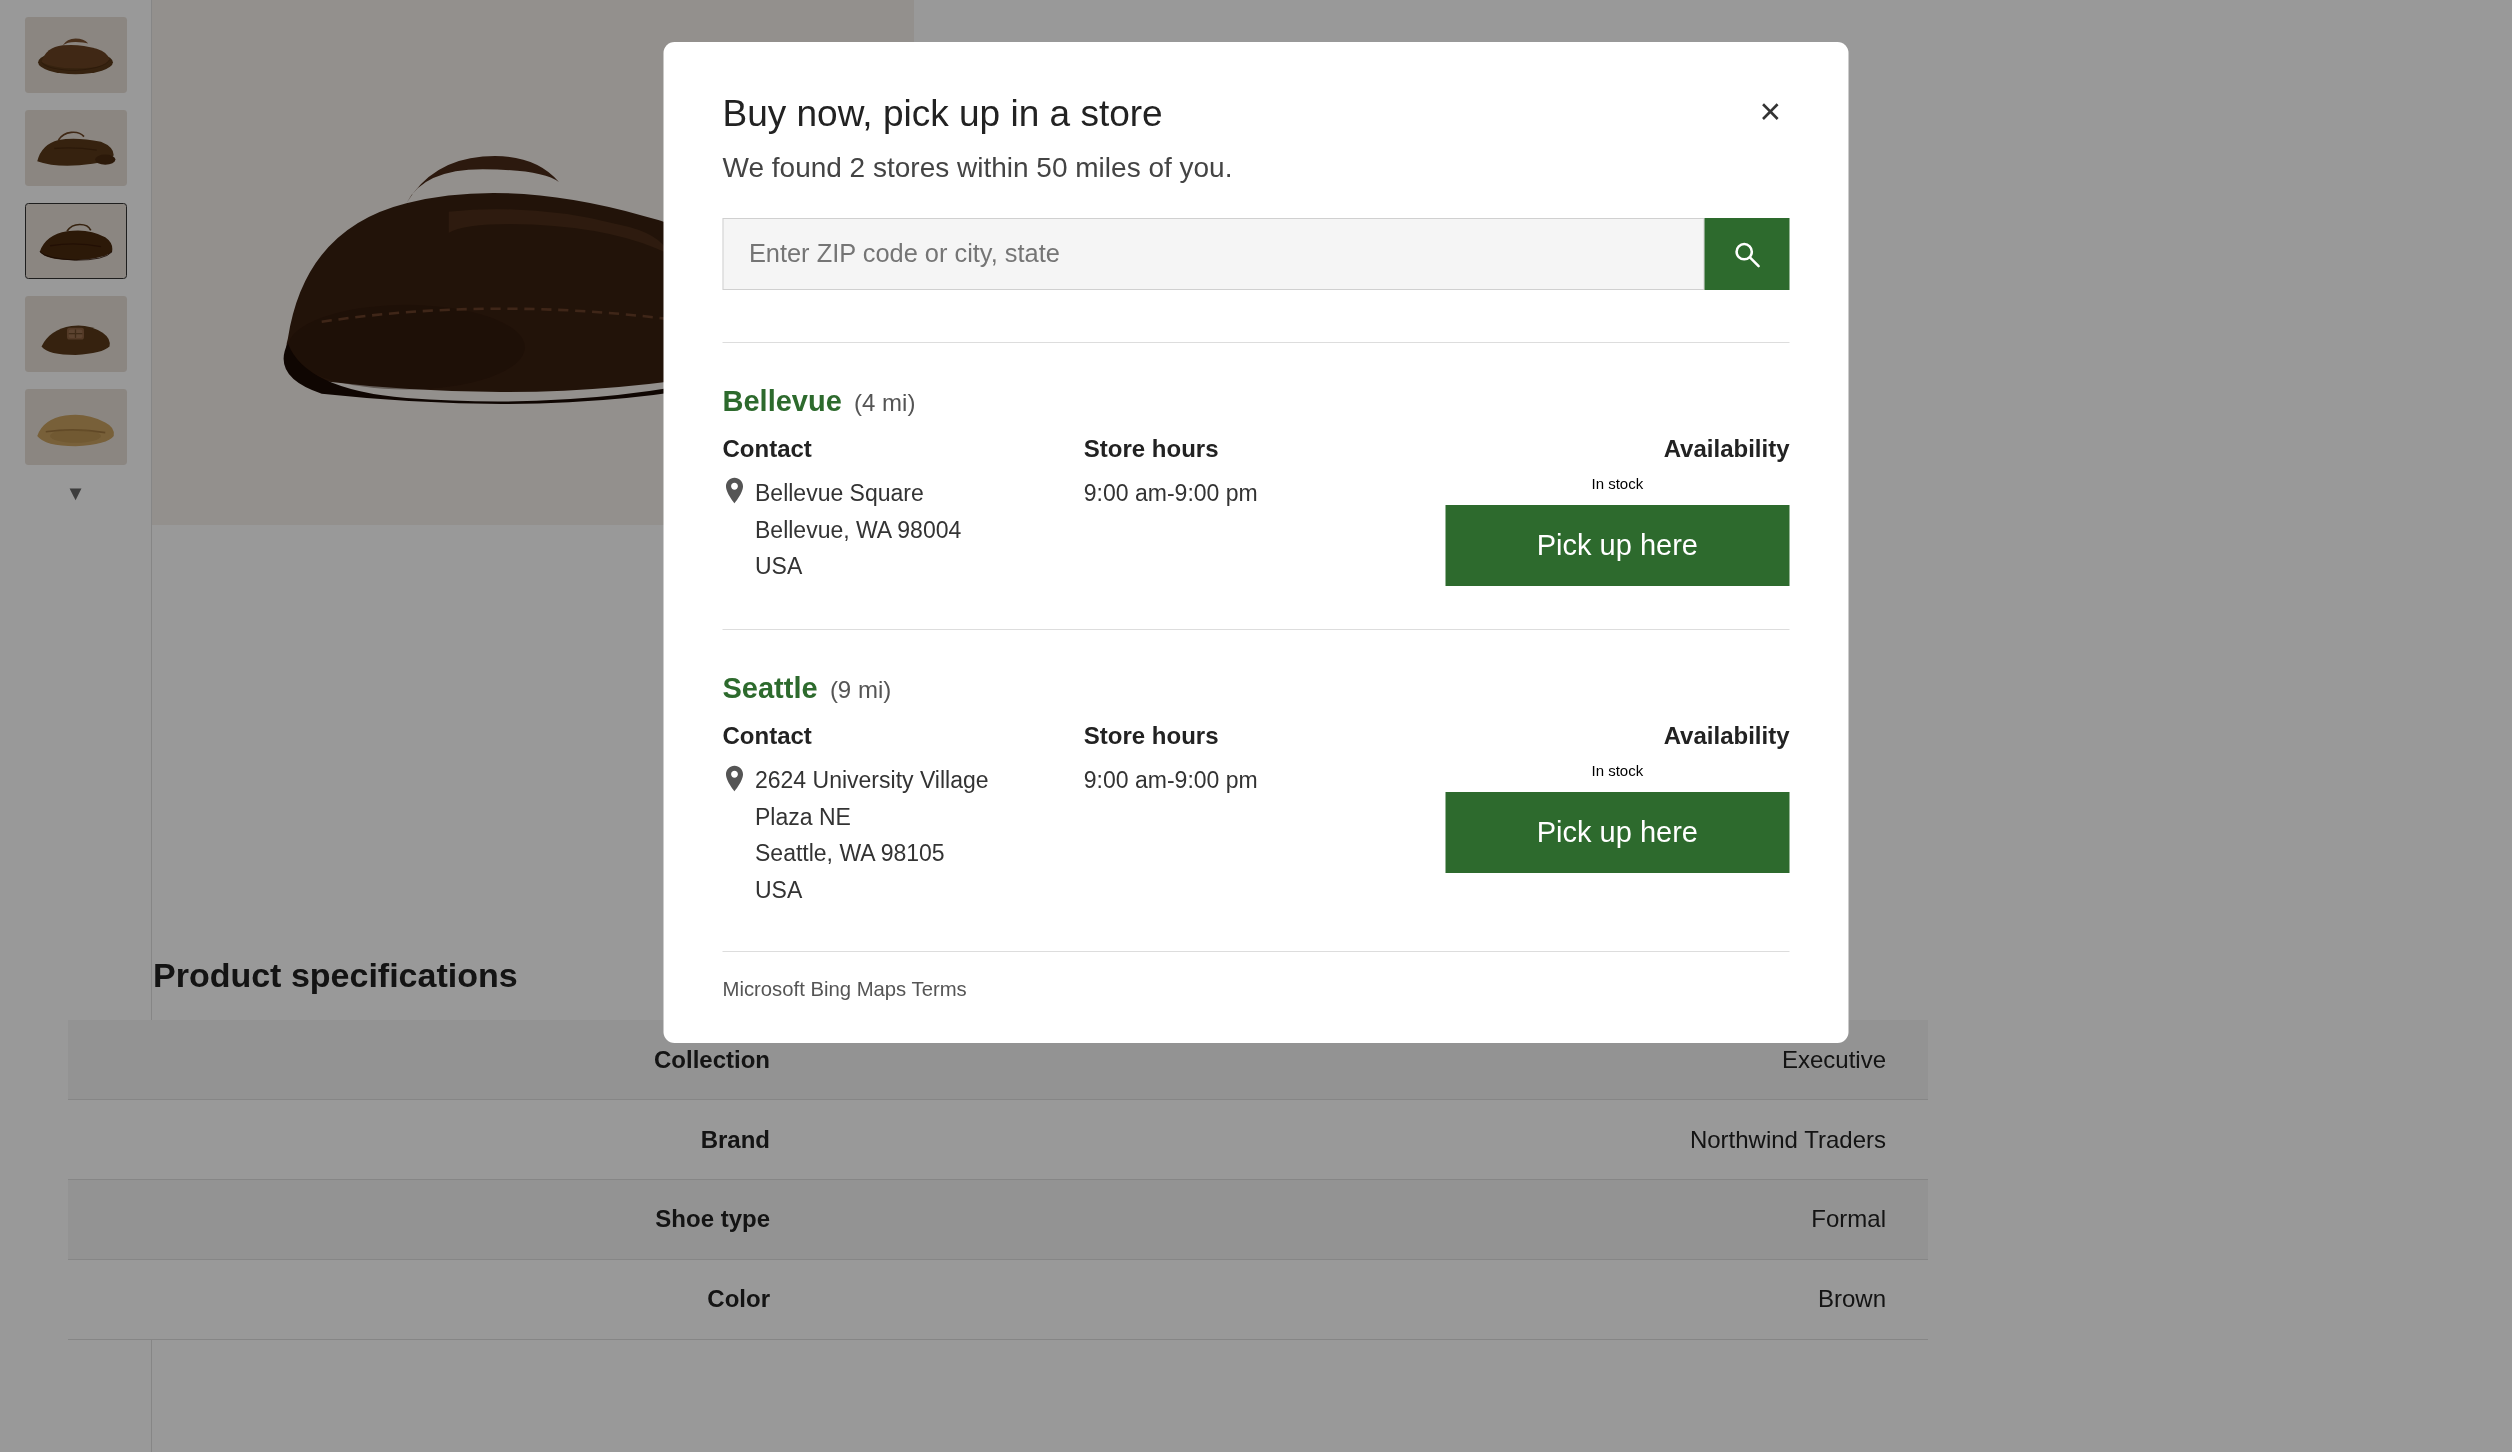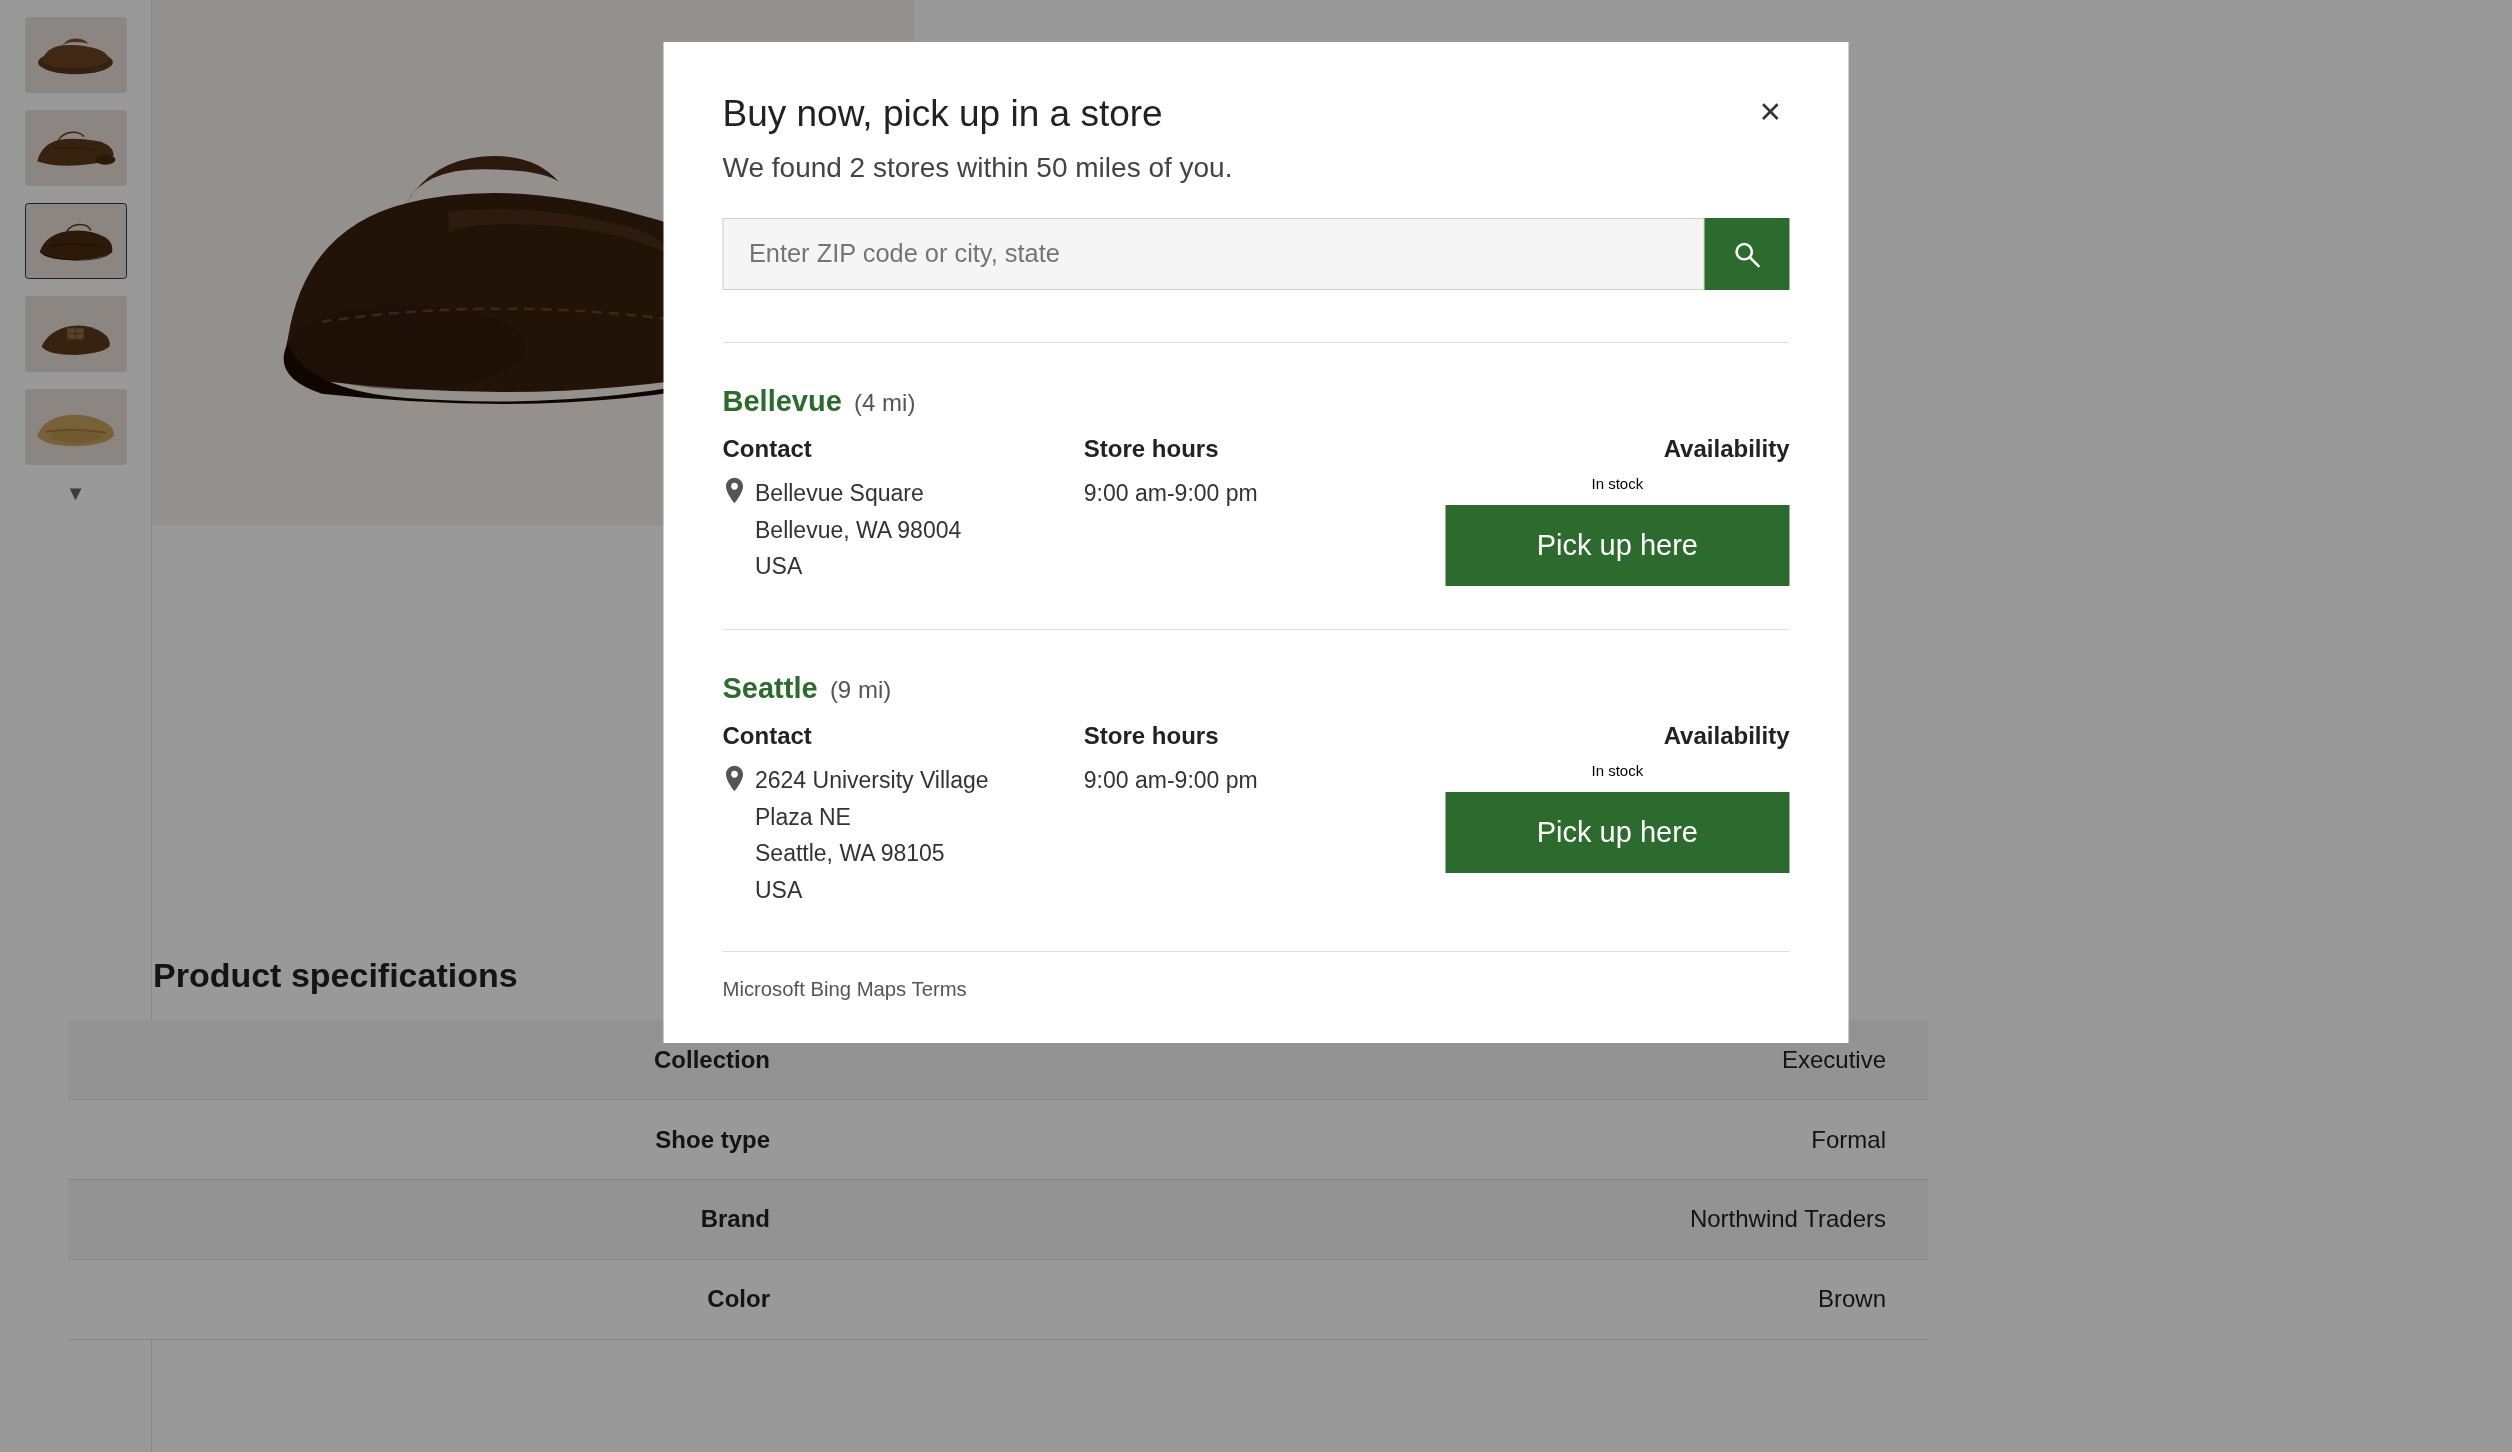--- a/index.html
+++ b/index.html
@@ -194,21 +194,21 @@
     
     .modal {
       position: absolute;
       top: 42px;
       left: 50%;
       transform: translateX(-50%);
       width: 1185px;
       background: #fff;
       z-index: 200;
       padding: 51px 59px 42px 59px;
-      border-radius: 0;
+      border-radius: 11px;
     }
 
     .modal-header {
       display: flex;
       justify-content: space-between;
       align-items: flex-start;
       margin-bottom: 17px;
     }
 
     .modal-title {
@@ -439,26 +439,26 @@
 
   <div class="specs-section">
     <div class="specs-title">Product specifications</div>
     <table class="specs-table">
       <tbody id="specs-tbody">
           <tr>
             <td>Collection</td>
             <td>Executive</td>
           </tr>
           <tr>
+            <td>Brand</td>
+            <td>Northwind Traders</td>
+          </tr>
+          <tr>
             <td>Shoe type</td>
             <td>Formal</td>
-          </tr>
-          <tr>
-            <td>Brand</td>
-            <td>Northwind Traders</td>
           </tr>
           <tr>
             <td>Color</td>
             <td>Brown</td>
           </tr>
         </tbody>
     </table>
   </div>
 </div>
 

